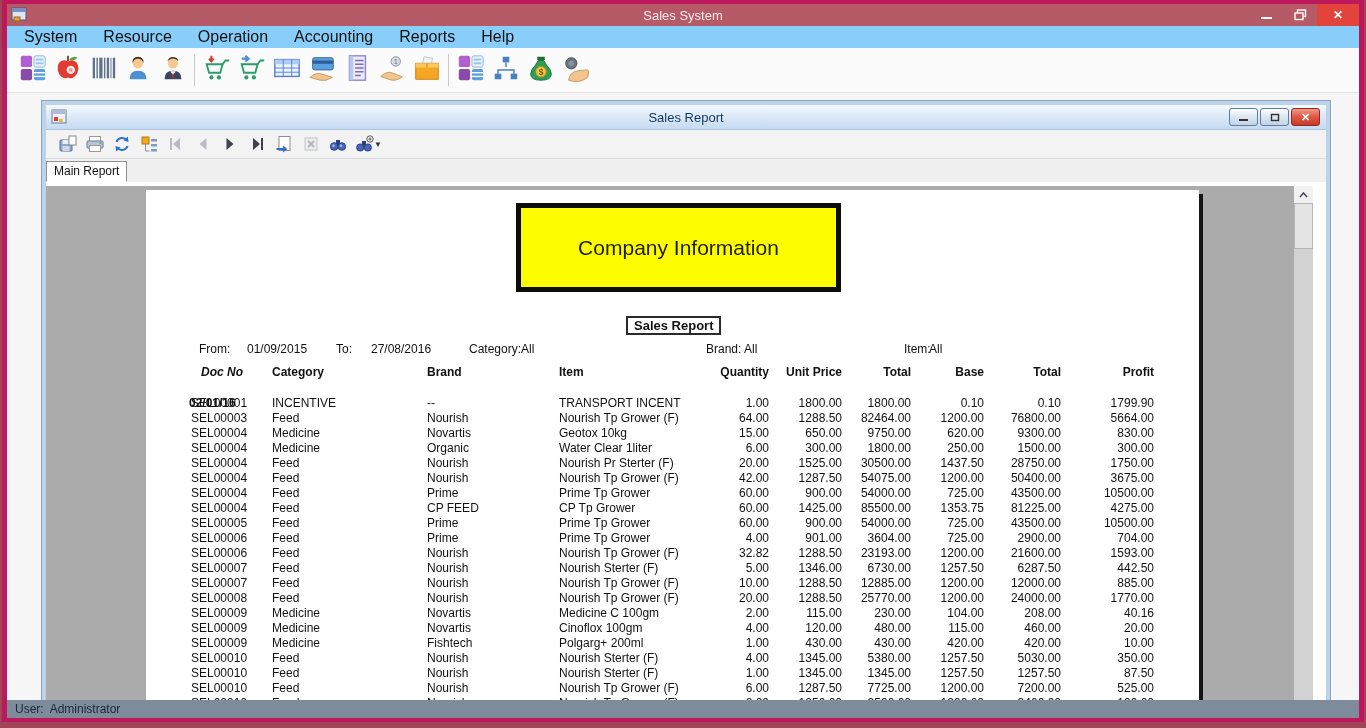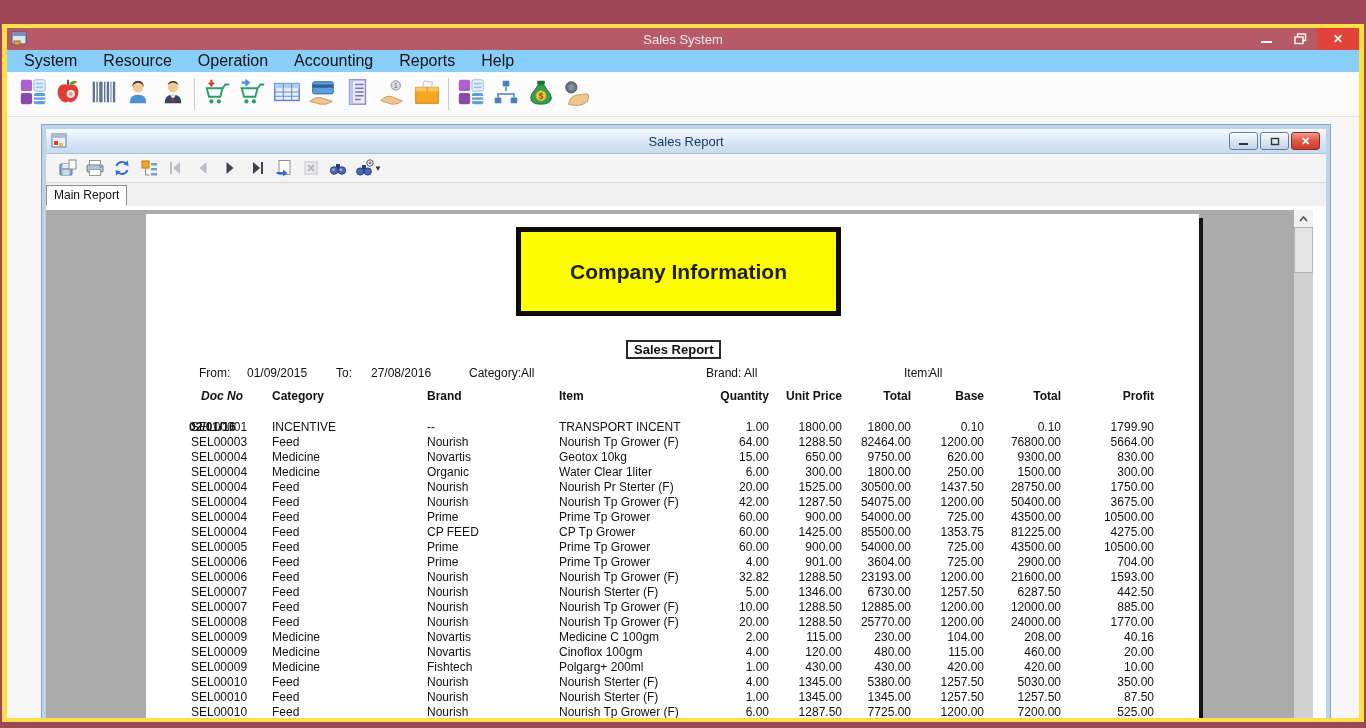--- a/index.html
+++ b/index.html
@@ -1,18 +1,18 @@
 <!DOCTYPE html>
 <html><head>
 <meta charset="utf-8">
 <style>
   html,body{margin:0;padding:0;background:#222;}
   *{box-sizing:border-box;font-family:"Liberation Sans",sans-serif;}
   .screen{position:relative;width:1366px;height:728px;background:#9e4655;overflow:hidden;}
-  .frame-black{position:absolute;left:2px;right:2px;top:0;bottom:6px;background:#fde047;margin-top:24px;}
+  .frame-black{position:absolute;left:2px;right:2px;top:0;bottom:6px;background:#be185d;}
   .client{position:absolute;left:5px;right:5px;top:4px;bottom:4px;display:flex;flex-direction:column;background:#f6f6f6;}
 
   
   .titlebar{height:22px;background:#b75a68;display:flex;align-items:center;position:relative;flex:0 0 auto;}
   .titlebar .appicon{margin-left:4px;width:16px;height:16px;}
   .titlebar .title{position:absolute;left:0;right:0;text-align:center;color:#f6e9ec;font-size:13px;}
   .wctrls{margin-left:auto;display:flex;align-items:center;height:100%;z-index:2;}
   .wbtn{width:34px;height:100%;display:flex;align-items:center;justify-content:center;color:#fff;}
   .wbtn.min .bar{width:11px;height:2px;background:#fff;margin-top:6px;}
   .wbtn.close{width:42px;background:#e2443b;font-size:12px;font-weight:bold;}
@@ -50,21 +50,21 @@
 
   
   .viewer{position:relative;flex:1 1 auto;background:#fff;overflow:hidden;}
   .viewer-grey{position:absolute;left:0;top:4px;bottom:-5px;right:32px;background:#ababab;}
   .page{position:absolute;left:100px;top:8px;width:1053px;height:560px;background:#fff;box-shadow:4px 4px 0 0 #161616;overflow:hidden;}
   .vscroll{position:absolute;right:13px;top:4px;bottom:-5px;width:19px;background:#d2d2d2;}
   .vs-up{position:absolute;top:0;left:0;right:0;height:17px;background:#f2f2f2;display:flex;align-items:center;justify-content:center;}
   .vs-thumb{position:absolute;top:17px;left:0;right:0;height:46px;background:#e4e4e4;border:1px solid #b5b5b5;}
 
   
-  .ybox{position:absolute;left:370px;top:13px;width:325px;height:89px;background:#fdfd00;border:5px solid #0c0c0c;display:flex;align-items:center;justify-content:center;font-weight:bold;}
+  .ybox{position:absolute;left:370px;top:13px;width:325px;height:89px;background:#fdfd00;border:5px solid #0c0c0c;display:flex;align-items:center;justify-content:center;}
   .ybox span{font-size:21px;color:#1d1d00;}
   .srbox{position:absolute;left:480px;top:126px;border:2px solid #2a2a2a;background:#fff;padding:0 6px;font-size:13px;font-weight:bold;color:#111;white-space:nowrap;}
   .filters{position:absolute;left:0;top:152px;width:100%;height:14px;font-size:12px;color:#111;}
   .filters span{position:absolute;white-space:nowrap;}
   .f-from-l{left:53px;} .f-from-v{left:101px;} .f-to-l{left:190px;} .f-to-v{left:225px;}
   .f-cat{left:323px;} .f-brand-l{left:560px;} .f-brand-v{left:598px;} .f-item-l{left:758px;} .f-item-v{left:783px;}
   .hdr{position:absolute;left:0;top:175px;width:100%;height:14px;font-size:12px;font-weight:bold;color:#111;}
   .hdr span{position:absolute;white-space:nowrap;}
   .gdate{position:absolute;left:43px;top:206px;font-size:12px;font-weight:bold;color:#111;}
   .rows{position:absolute;left:0;top:206px;right:0;}
@@ -714,16 +714,20 @@
                     <polyline points="1,5 4.5,1 8,5" fill="none" stroke="#4a4f5a" stroke-width="1.6"></polyline>
                   </svg>
            </span>
            <span class="vs-thumb"></span>
          </div>
        </div>
 
      </div>
    </div>
 
+   <div class="statusbar">
+     <span class="sp">User:</span>
+     <span>Administrator</span>
+   </div>
 
   </div>
  </div>
 </div>
 
 </body></html>

